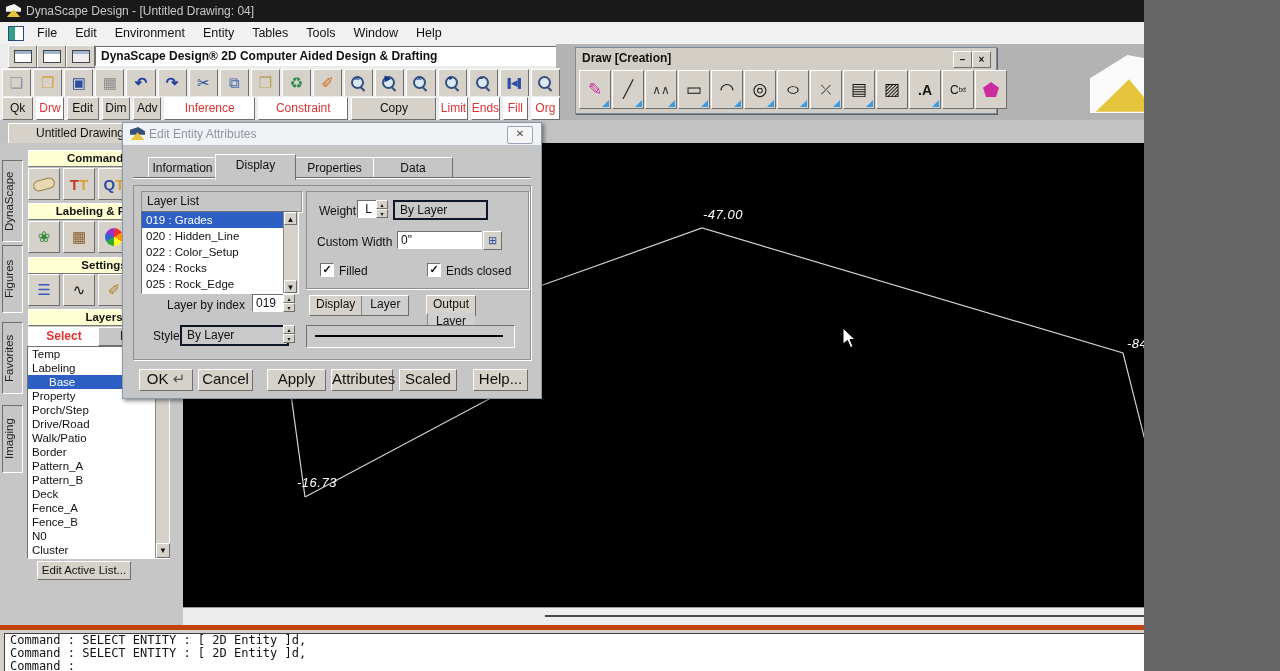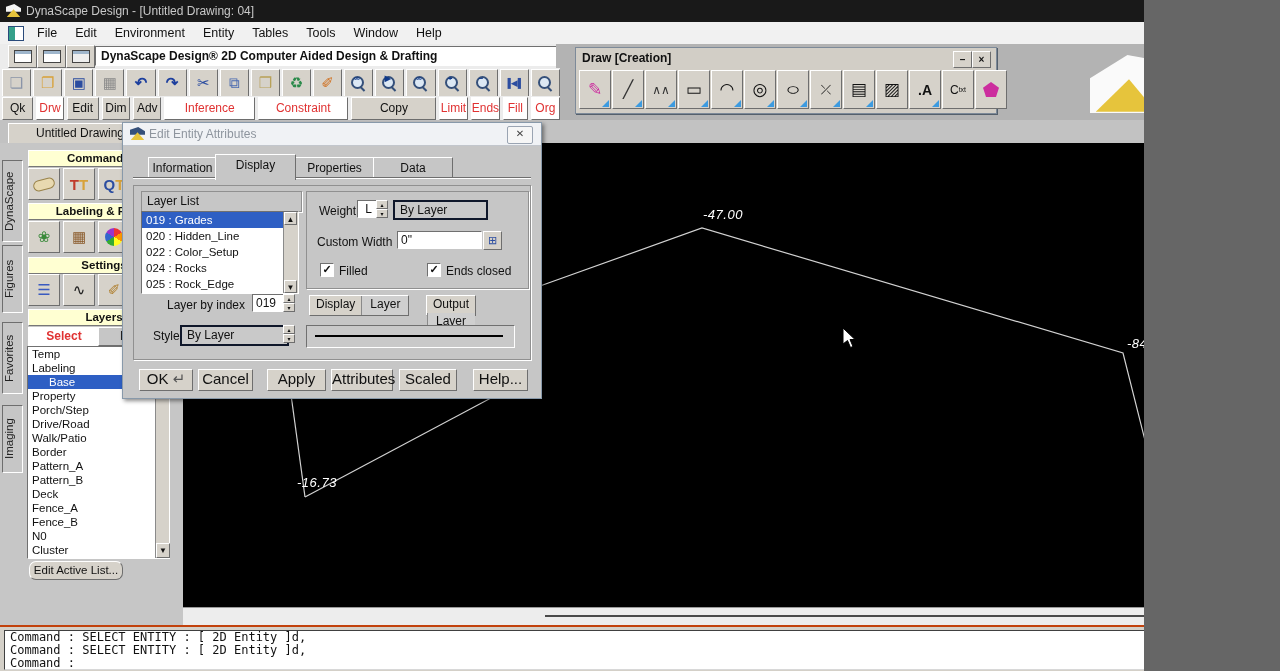--- a/index.html
+++ b/index.html
@@ -101,21 +101,21 @@
   .field{position:absolute;background:#fff;border:1px solid;border-color:#707070 #fff #fff #707070;font-size:12px;padding-left:3px;}
   .grayfield{position:absolute;background:#c9c9c9;border:2px solid #0f172a;font-size:12px;padding-left:5px;}
   .chk{position:absolute;width:12px;height:12px;background:#fff;border:1px solid;border-color:#707070 #fff #fff #707070;font-size:11px;line-height:11px;text-align:center;font-weight:bold;}
   .dbutton{position:absolute;top:246px;height:20px;line-height:18px;text-align:center;font-size:15px;}
   .twopart{position:absolute;height:19px;display:flex;align-items:stretch;font-size:12px;}
   .twopart .p1{padding:0 6px;line-height:17px;}
   .twopart .p2{padding:0 8px;line-height:17px;border-left:1px solid #8a8a8a;background:#cfcfcf;}
   #preview{position:absolute;left:183px;top:202px;width:207px;height:21px;background:#c9c9c9;border:1px solid;border-color:#707070 #fff #fff #707070;}
   #preview .ln{position:absolute;left:8px;top:9px;width:188px;height:2px;background:#000;}
   
-  #cmd{left:0;top:625px;width:1280px;height:46px;background:#d4d0c8;border-top:2px solid #c2410c;box-sizing:border-box;}
+  #cmd{left:0;top:625px;width:1280px;height:46px;background:#d4d0c8;border-top:5px solid #c2410c;box-sizing:border-box;}
   #cmdbox{position:absolute;left:4px;top:3px;width:1272px;height:40px;background:#fff;border:1px solid;border-color:#404040 #d8d8d8 #d8d8d8 #404040;font-family:"DejaVu Sans Mono",monospace;font-size:12px;line-height:13px;color:#111;padding-left:5px;box-sizing:border-box;}
   
   #cursor{position:absolute;left:660px;top:185px;width:13px;height:20px;z-index:5;}
 </style>
 </head>
 <body>
 
 <div id="root">
 
   <div class="abs" id="titlebar">
@@ -327,21 +327,21 @@
         <div class="lrow">Pattern_B</div>
         <div class="lrow">Deck</div>
         <div class="lrow">Fence_A</div>
         <div class="lrow">Fence_B</div>
         <div class="lrow">N0</div>
         <div class="lrow">Cluster</div>
         <div id="llscroll">
           <span class="dn raised">▼</span>
         </div>
       </div>
-      <span class="abs raised" style="left:29px;top:418px;width:92px;height:17px;line-height:16px;text-align:center;font-size:11.5px;border-radius:7px;">Edit Active List...</span>
+      <span class="abs raised" style="left:37px;top:418px;width:92px;height:17px;line-height:16px;text-align:center;font-size:11.5px;">Edit Active List...</span>
     </div>
 
     <div id="canvas">
       <svg width="1081" height="464" viewBox="0 0 1081 464">
         <polyline points="357,143 519,85 940,210 1004,464" fill="none" stroke="#d2d2d2" stroke-width="1.2"></polyline>
         <line x1="122" y1="354" x2="340" y2="238" stroke="#d2d2d2" stroke-width="1.2"></line>
         <line x1="122" y1="354" x2="106" y2="237" stroke="#d2d2d2" stroke-width="1.2"></line>
       </svg>
       <span class="glabel" style="left:520px;top:64px;">-47.00</span>
       <span class="glabel" style="left:944px;top:193px;">-84.12</span>

